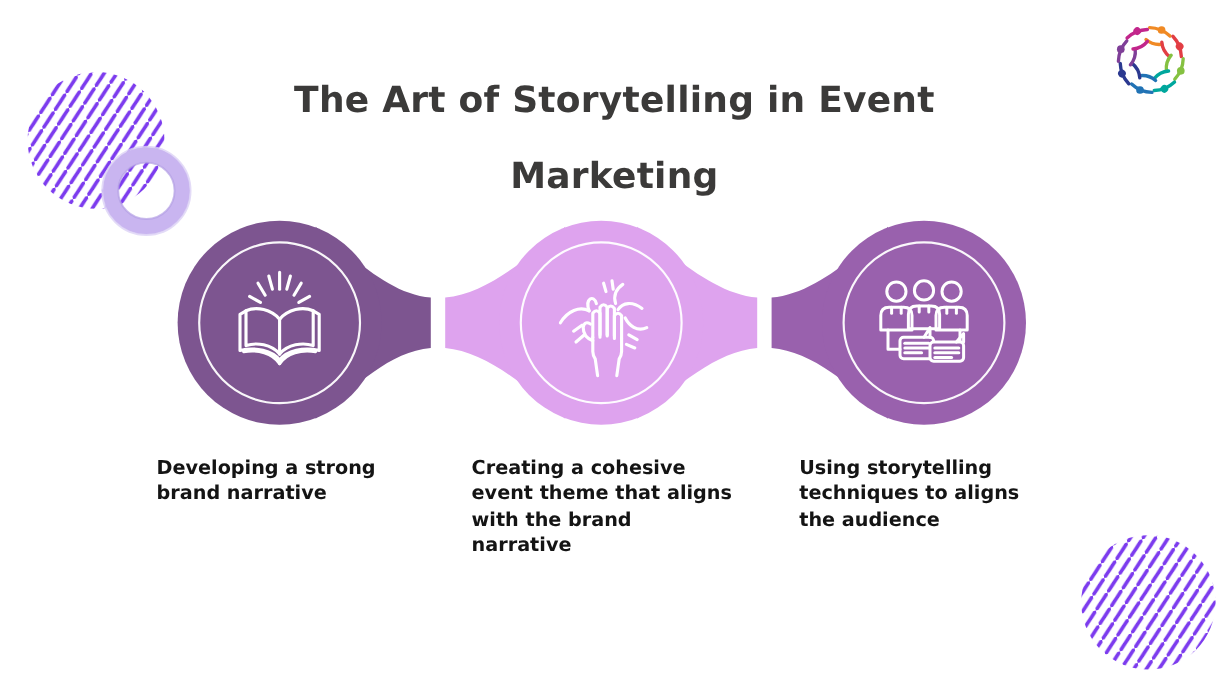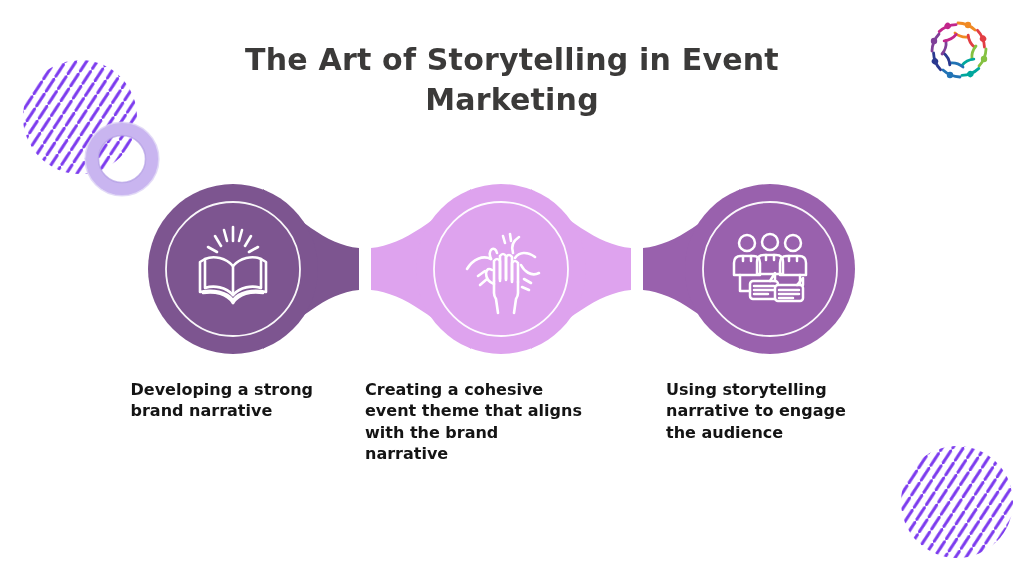--- a/index.html
+++ b/index.html
@@ -6,28 +6,28 @@
   .canvas{
     position:relative;width:1024px;height:576px;background:#ffffff;
     overflow:hidden;font-family:"DejaVu Sans","Liberation Sans",sans-serif;
   }
   .gfx{position:absolute;left:0;top:0;pointer-events:none;}
   .title{
     position:absolute;top:40px;left:50%;transform:translateX(-50%);
     width:680px;text-align:center;color:#3b3a39;font-weight:bold;
     font-size:30px;line-height:1.33;letter-spacing:.2px;
   }
-  .title span{display:block;}
+  .title span{display:block;margin-top:24px;}
   .step-label{
     position:absolute;top:379px;transform:translateX(-50%);
     text-align:left;color:#141414;font-weight:bold;
     font-size:16px;line-height:1.33;
   }
   .step-label.l1{left:233px;width:205px;}
-  .step-label.l2{left:475px;width:220px;}
+  .step-label.l2{left:503px;width:220px;}
   .step-label.l3{left:772px;width:212px;}
   .logo{position:absolute;left:923px;top:14px;width:72px;height:72px;}
 </style>
 </head>
 <body>
 
 <div class="canvas">
 
   <svg class="gfx" width="1024" height="576" viewBox="0 0 1024 576">
     <defs>
@@ -183,15 +183,15 @@
     </svg>
   </div>
 
   <h1 class="title" style="margin:0;">
     <span>The Art of Storytelling in Event</span>
     <span>Marketing</span>
   </h1>
 
   <div class="step-label l1">Developing a strong brand narrative</div>
   <div class="step-label l2">Creating a cohesive event theme that aligns with the brand narrative</div>
-  <div class="step-label l3">Using storytelling narrative to engage the audience</div>
+  <div class="step-label l3">Using storytelling techniques to aligns the audience</div>
 
 </div>
 
 </body></html>

